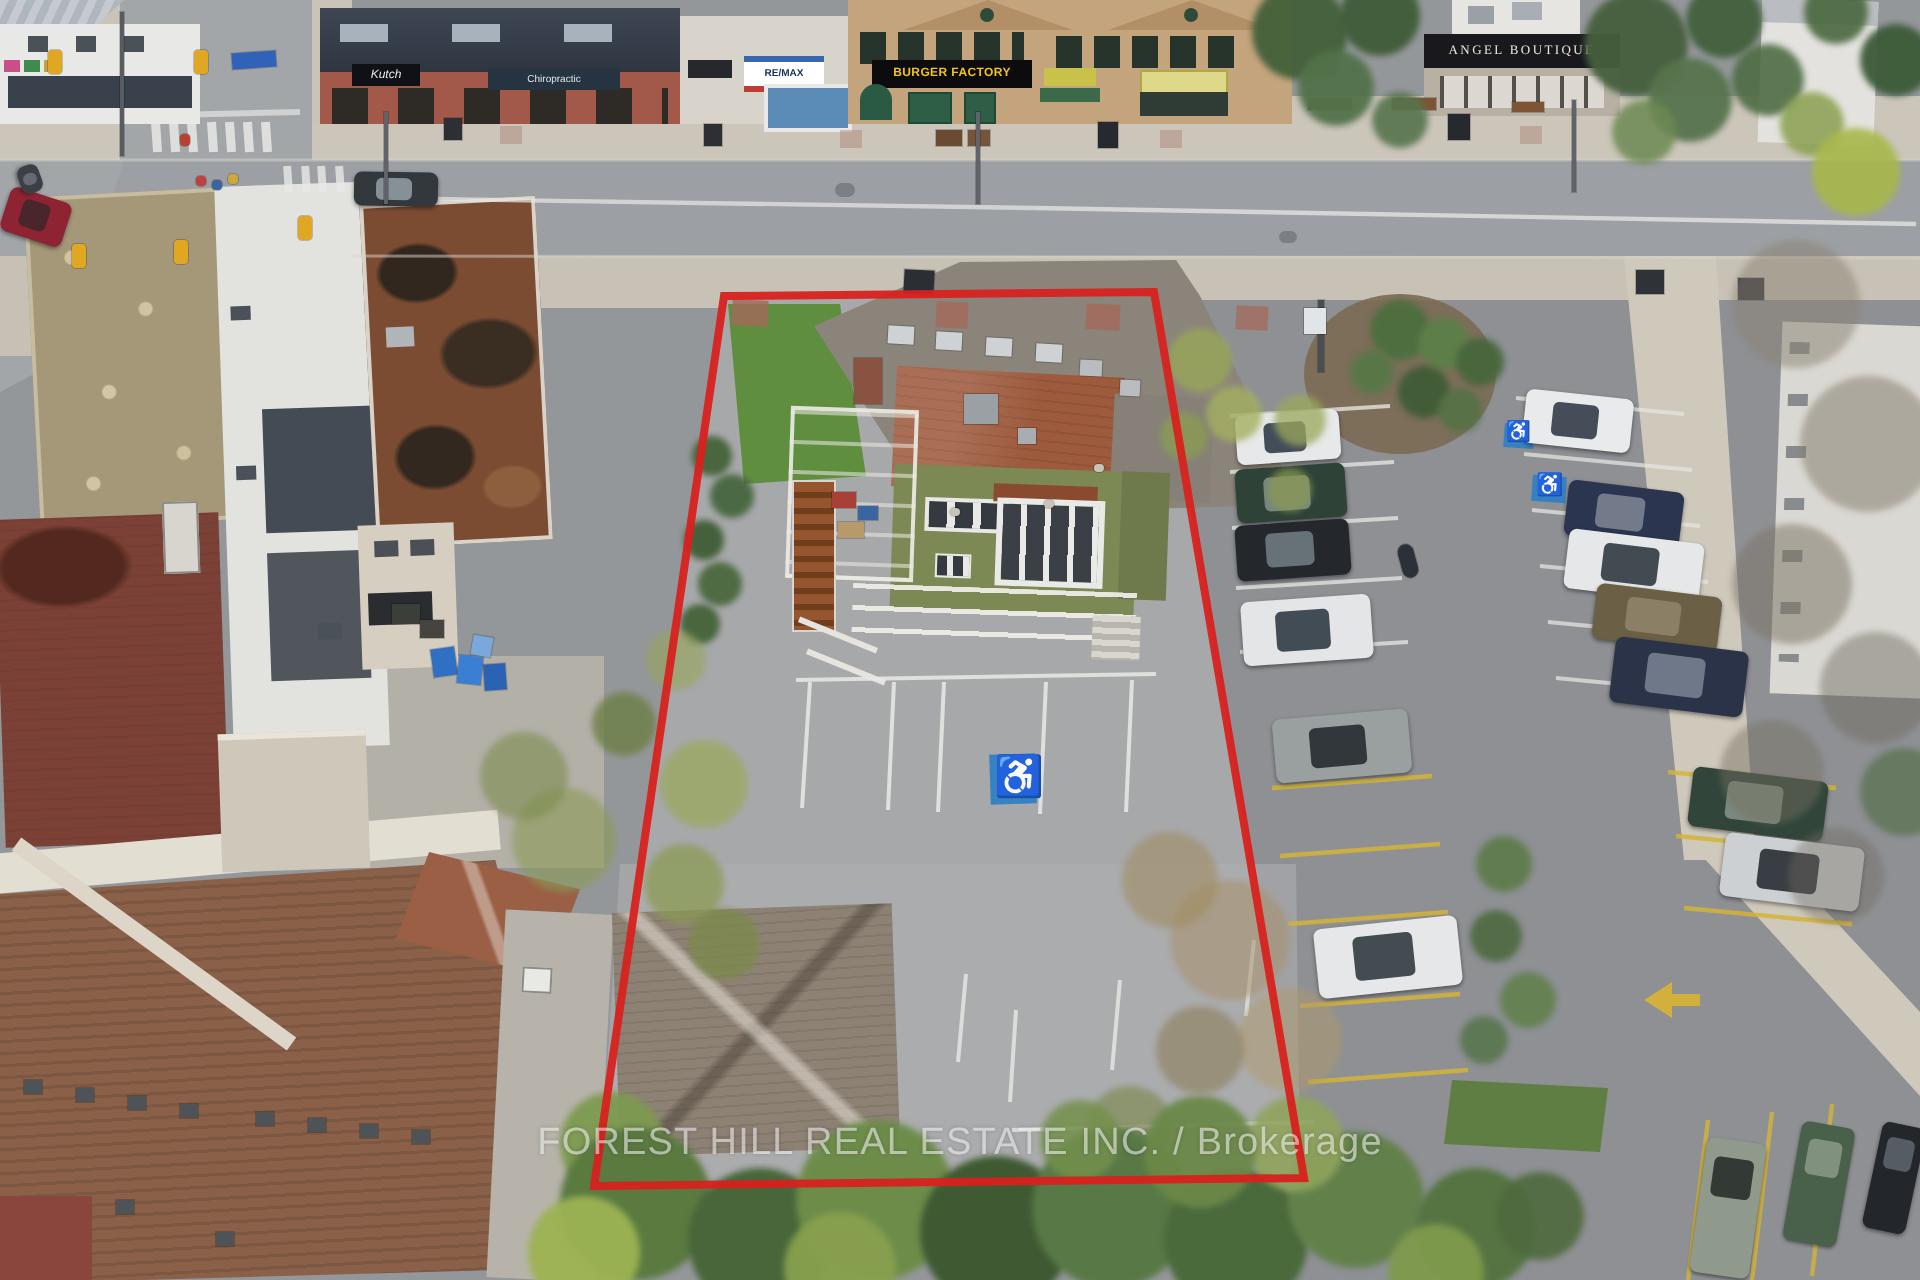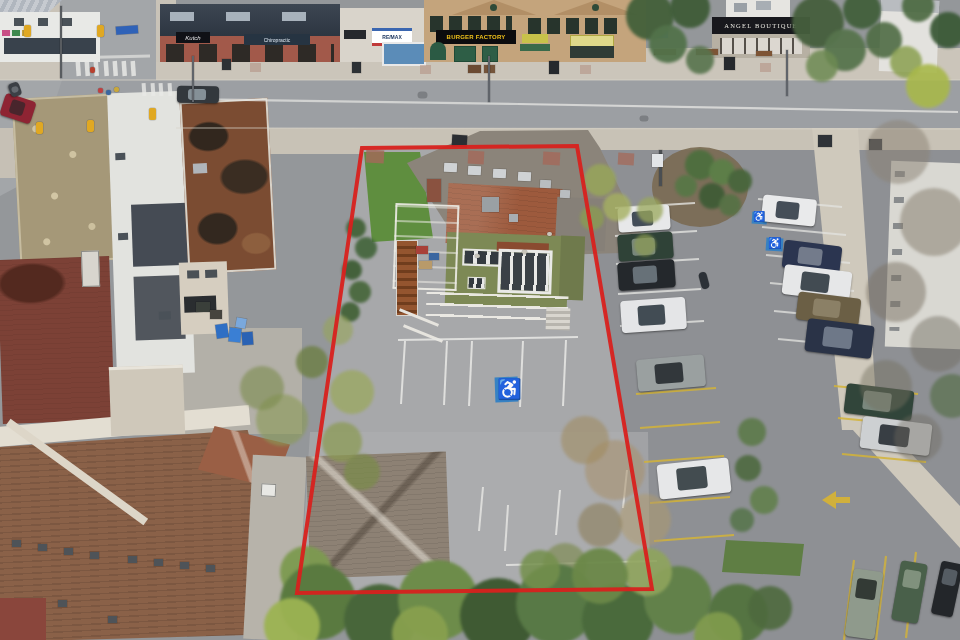--- a/index.html
+++ b/index.html
@@ -418,13 +418,14 @@
       <div class="tree" style="left: 624px; top: 548px; width: 48px; height: 48px; background: rgb(143, 164, 92); opacity: 0.9;"></div>
       <div class="tree" style="left: 572px; top: 548px; width: 56px; height: 56px; background: rgb(107, 136, 72); opacity: 0.95;"></div>
       <div class="tree" style="left: 694px; top: 612px; width: 48px; height: 48px; background: rgb(127, 154, 76); opacity: 0.95;"></div>
       <div class="tree" style="left: 748px; top: 586px; width: 44px; height: 44px; background: rgb(78, 106, 62); opacity: 0.9;"></div>
       <div class="tree" style="left: 520px; top: 550px; width: 40px; height: 40px; background: rgb(116, 144, 76); opacity: 0.85;"></div>
     </div>
   <svg id="outline-svg" class="layer">
       <polygon points="362,148 577,146 652,589 297,593" fill="none" stroke="#d8211d" stroke-width="4" stroke-linejoin="miter" opacity="0.95"></polygon>
     </svg>
 
+  <div class="wm">FOREST HILL REAL ESTATE INC. / Brokerage</div>
 </div>
 
 </body></html>

